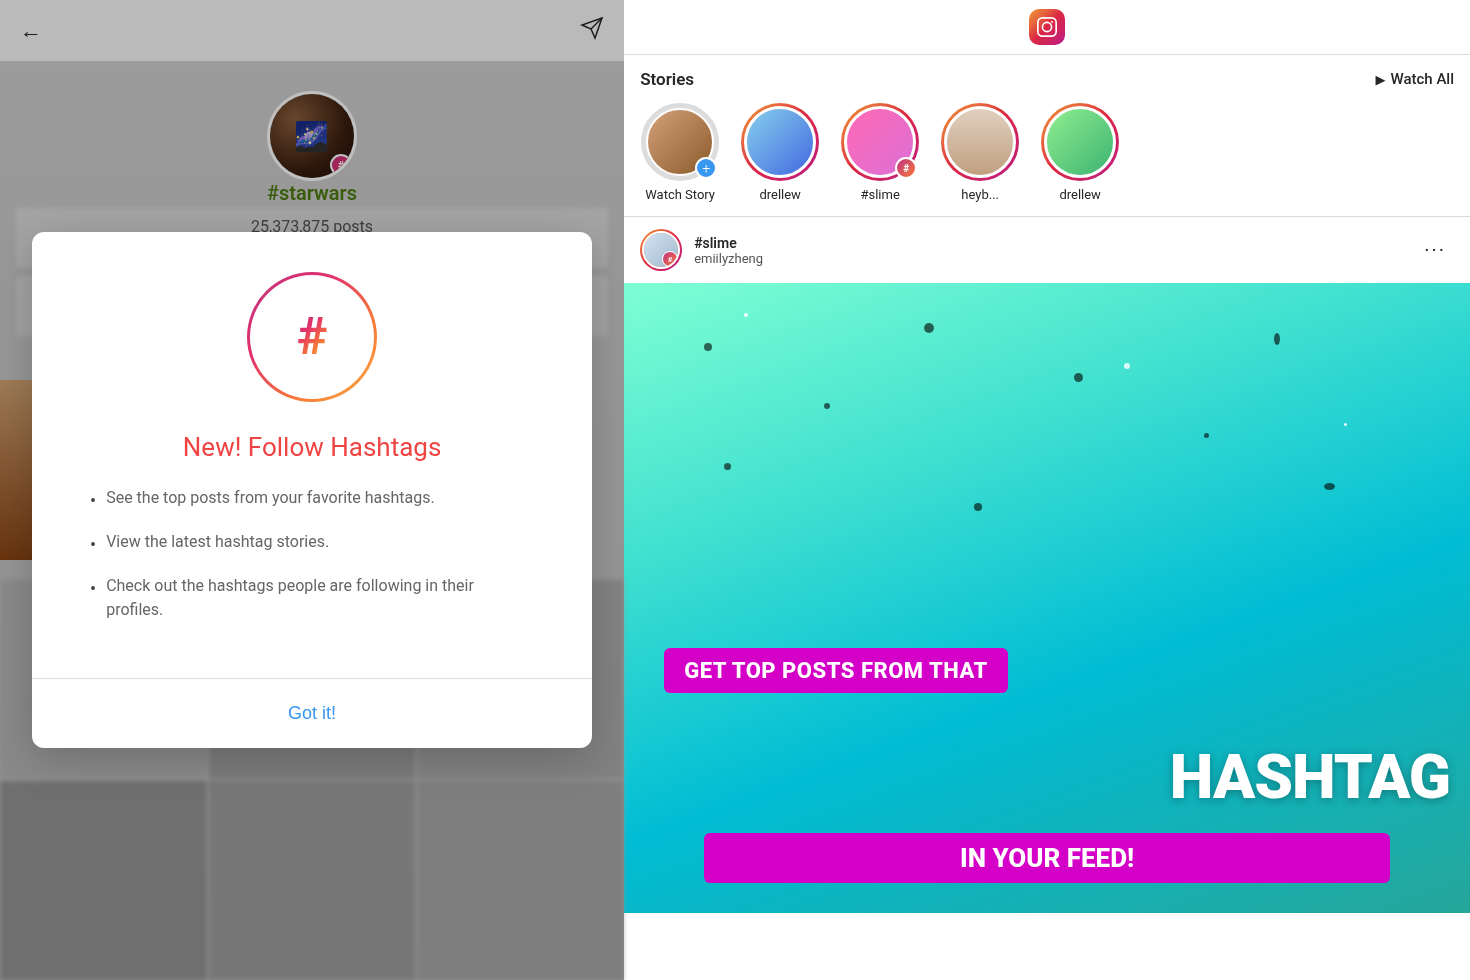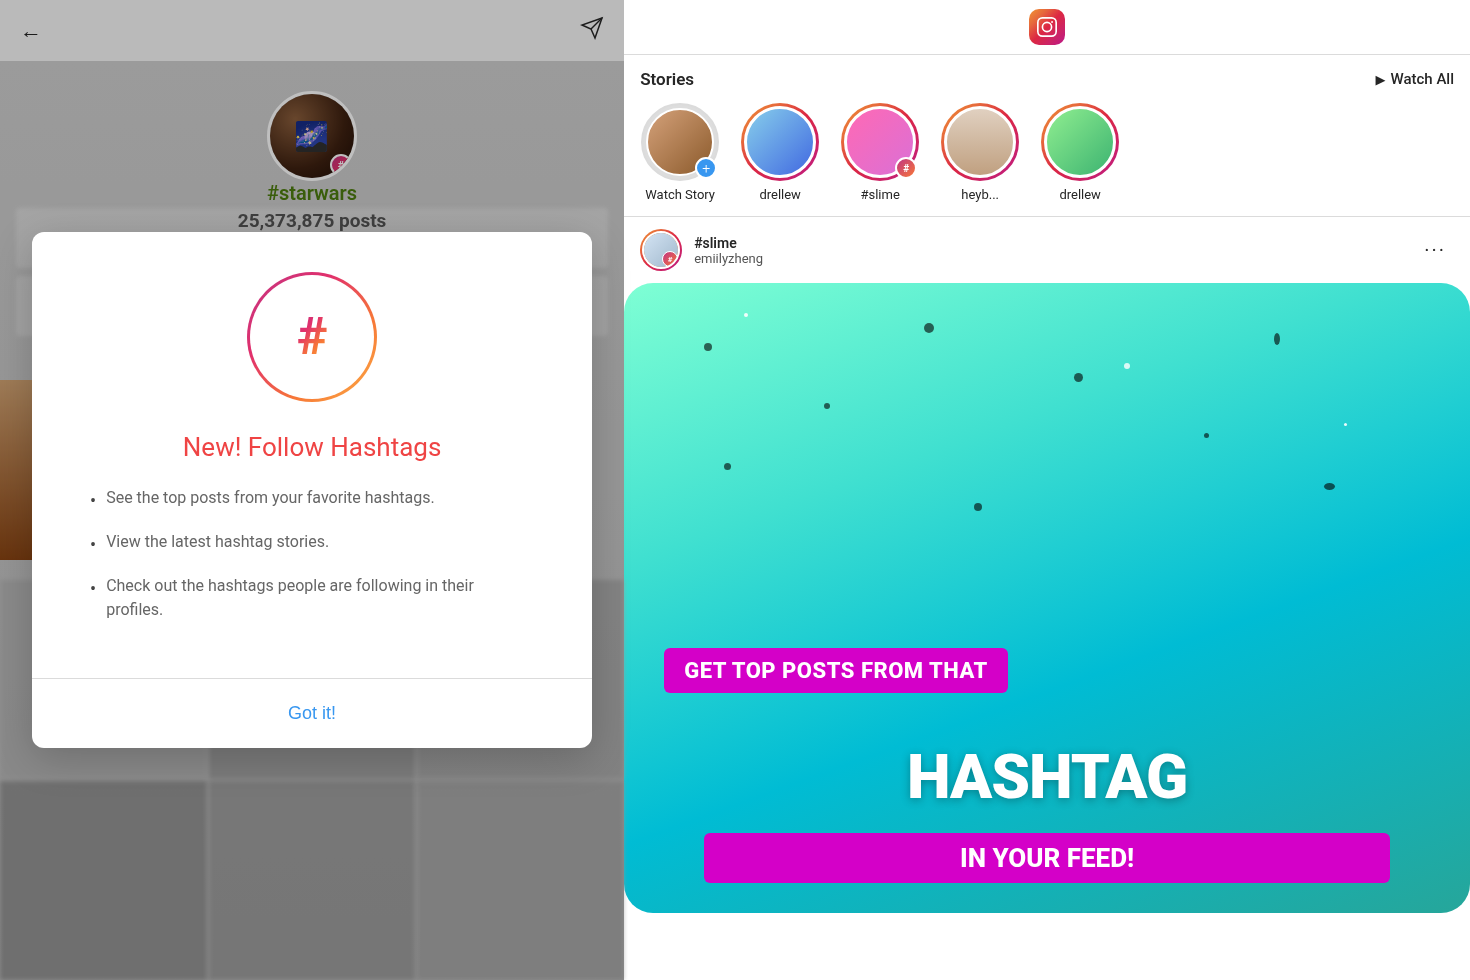--- a/index.html
+++ b/index.html
@@ -108,24 +108,23 @@
     }
 
     .profile-name {
       margin-top: 0;
       font-size: 20px;
       font-weight: 600;
       color: #4d7c0f;
     }
 
     .profile-posts {
-      margin-top: 4px;
-      font-size: 19px;
+      margin-top: 12px;
+      font-size: 16px;
       color: #555;
-      font-weight: bold;
     }
 
     
     .blurred-content {
       position: absolute;
       top: 200px;
       left: 0;
       right: 0;
       bottom: 0;
       z-index: 1;
@@ -497,21 +496,20 @@
       letter-spacing: 2px;
     }
 
     
     .post-image {
       width: 100%;
       height: 630px;
       background: linear-gradient(160deg, #7fffd4 0%, #40e0d0 30%, #00bcd4 60%, #26a69a 100%);
       position: relative;
       overflow: hidden;
-      border-radius: 29px;
     }
 
     
     .sparkle {
       position: absolute;
       background: white;
       border-radius: 50%;
       opacity: 0.8;
     }
 
@@ -531,21 +529,21 @@
     }
 
     .post-banner-2 {
       position: absolute;
       bottom: 100px;
       left: 20px;
       right: 20px;
       color: white;
       font-size: 62px;
       font-weight: 900;
-      text-align: center;
+      text-align: right;
       text-transform: uppercase;
       letter-spacing: -1px;
       text-shadow: 0 2px 10px rgba(0,0,0,0.3);
     }
 
     .post-banner-3 {
       position: absolute;
       bottom: 30px;
       left: 80px;
       right: 80px;

